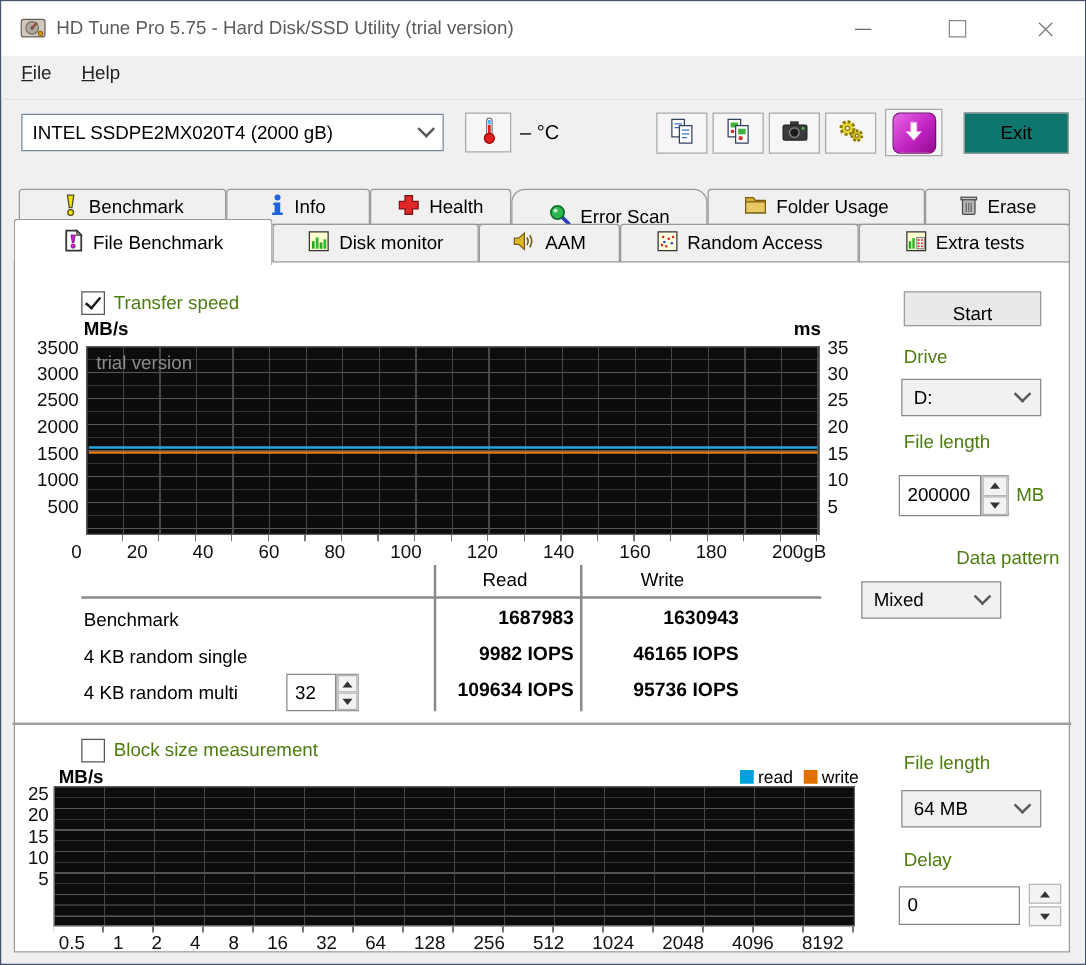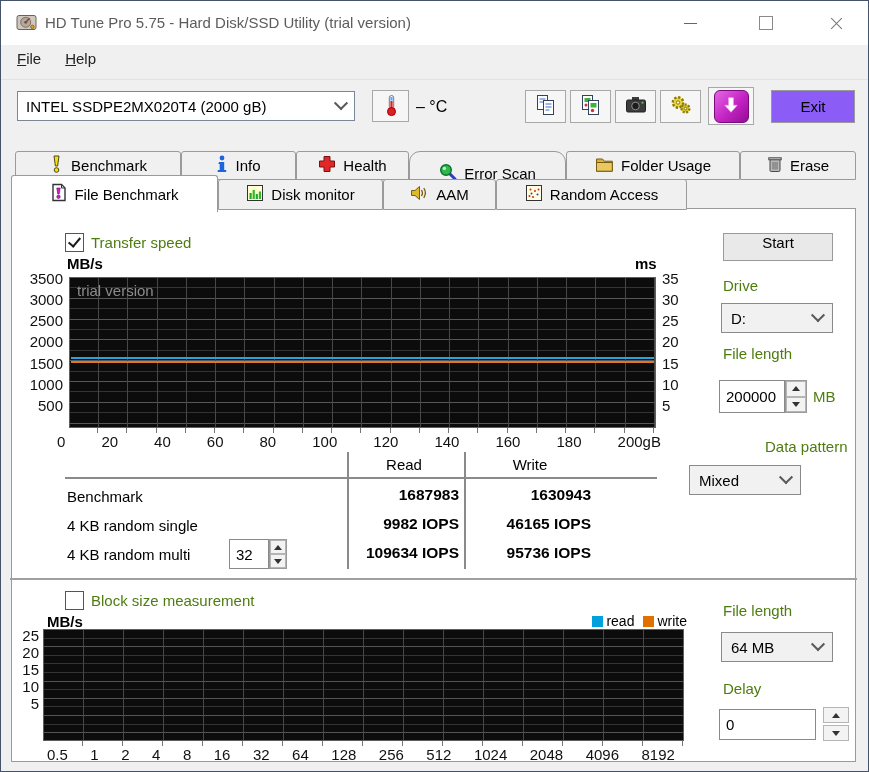--- a/index.html
+++ b/index.html
@@ -19,21 +19,21 @@
   .glyph-close i:last-child{transform:rotate(-45deg);}
   
   .menubar{left:0;top:44px;width:867px;height:35px;background:#f0f0f0;border-bottom:1px solid #e2e2e2;display:flex;align-items:flex-start;padding-left:4px;}
   .menu-item{padding:5px 12px;color:#222;}
   .menu-item::first-letter{text-decoration:underline;}
   
   .combo{display:flex;align-items:center;padding:0 8px;background:#fff;border:1px solid #7a8796;}
   .combo .chev{margin-left:auto;}
   .chev{width:8px;height:8px;border-right:2px solid #5a5a5a;border-bottom:2px solid #5a5a5a;transform:rotate(45deg) translate(-2px,-2px);}
   .tbtn{background:#f6f6f6;border:1px solid #a8a8a8;display:flex;align-items:center;justify-content:center;}
-  .pushbtn{background:#8b5cf6;border:1px solid #9a9a9a;display:flex;align-items:center;justify-content:center;font-size:15px;}
+  .pushbtn{background:#0f766e;border:1px solid #9a9a9a;display:flex;align-items:center;justify-content:center;font-size:15px;}
   
   .tab{background:#f0f0f0;border:1px solid #9a9a9a;border-radius:3px 3px 0 0;display:flex;align-items:center;justify-content:center;gap:7px;font-size:15px;z-index:2;}
   .tab.active{background:#ffffff;border-bottom:none;z-index:4;}
   .panel{left:10px;top:207px;width:845px;height:554px;background:#ffffff;border:1px solid #9a9a9a;z-index:1;}
   .z{z-index:3;}
   
   .cb{width:17px;height:17px;background:#fff;border:1px solid #555;display:flex;align-items:center;justify-content:center;}
   .cb .mark{width:5px;height:10px;border-right:2px solid #1a1a1a;border-bottom:2px solid #1a1a1a;transform:rotate(40deg);margin-bottom:3px;}
   
   .plot{background-color:#0c0c0c;border:1px solid #5f5f5f;}
@@ -63,21 +63,21 @@
   .numbox{background:#fff;border:1px solid #8a8a8a;display:flex;align-items:center;padding:0 6px;font-size:15px;}
   .spincol{display:flex;flex-direction:column;border:1px solid #9a9a9a;background:#f0f0f0;}
   .spinbtn{flex:1;display:flex;align-items:center;justify-content:center;background:#f3f3f3;border:1px solid #b5b5b5;}
   .tri-up{width:0;height:0;border-left:4px solid transparent;border-right:4px solid transparent;border-bottom:5px solid #333;}
   .tri-dn{width:0;height:0;border-left:4px solid transparent;border-right:4px solid transparent;border-top:5px solid #333;}
   .select{background:#f1f1f1;border:1px solid #8a8a8a;display:flex;align-items:center;padding:0 9px;font-size:15px;}
   .select .chev{margin-left:auto;}
   .label{font-size:15px;color:#4d7c0f;}
   .legend{display:flex;align-items:center;justify-content:flex-end;gap:3px;font-size:14px;}
   .legend .sq{width:11px;height:11px;display:inline-block;}
-  .btn-start{background:#e9e9e9;border:1px solid #9a9a9a;display:flex;align-items:flex-start;justify-content:center;}
+  .btn-start{background:#e9e9e9;border:1px solid #9a9a9a;display:flex;align-items:flex-end;justify-content:center;}
   .magenta{border-radius:6px;background:linear-gradient(135deg,#e468e4 0%,#c322c3 55%,#930d93 100%);border:1px solid #7a0b7a;display:flex;align-items:center;justify-content:center;}
 </style>
 </head>
 <body>
 
 <div class="window">
 
   <div class="abs titlebar">
     <span class="abs" style="left:15px;top:11px;width:21px;height:21px;">
       <svg width="21" height="21" viewBox="0 0 21 21">
@@ -281,20 +281,37 @@
         <circle cx="4.5" cy="12" r="1" fill="#dd2222"></circle>
           <circle cx="6.5" cy="9.5" r="1" fill="#2244cc"></circle>
         <circle cx="8" cy="13" r="1" fill="#dd2222"></circle>
           <circle cx="10" cy="7" r="1" fill="#dd2222"></circle>
         <circle cx="12.5" cy="10.5" r="1" fill="#2244cc"></circle>
           <circle cx="13.5" cy="5.5" r="1" fill="#dd2222"></circle>
         <circle cx="5.5" cy="5.5" r="1" fill="#dd2222"></circle>
       </svg>
     </span>
     <span>Random Access</span>
+  </div>
+  <div class="abs tab" style="left:686px;top:178px;width:169px;height:31px;">
+    <span>
+      <svg width="18" height="18" viewBox="0 0 18 18">
+        <rect x="1.5" y="1.5" width="15" height="15" fill="#ffffcf" stroke="#333"></rect>
+        <rect x="3" y="9" width="2" height="6" fill="#22aa22"></rect>
+        <rect x="5.8" y="6.5" width="2" height="8.5" fill="#2db82d"></rect>
+        <rect x="9.5" y="6" width="6" height="9" fill="#fdfdea" stroke="#888"></rect>
+        <circle cx="11" cy="8" r="0.8" fill="#dd2222"></circle>
+          <circle cx="13.5" cy="8" r="0.8" fill="#dd2222"></circle>
+        <circle cx="11" cy="10.5" r="0.8" fill="#dd2222"></circle>
+          <circle cx="13.5" cy="10.5" r="0.8" fill="#dd2222"></circle>
+        <circle cx="11" cy="13" r="0.8" fill="#dd2222"></circle>
+          <circle cx="13.5" cy="13" r="0.8" fill="#dd2222"></circle>
+      </svg>
+    </span>
+    <span>Extra tests</span>
   </div>
 
   <div class="abs panel"></div>
 
   <div class="abs z" style="left:64px;top:232px;display:flex;align-items:center;gap:7px;">
     <span class="cb">
         <span class="mark"></span>
       </span>
     <span class="label">Transfer speed</span>
   </div>

